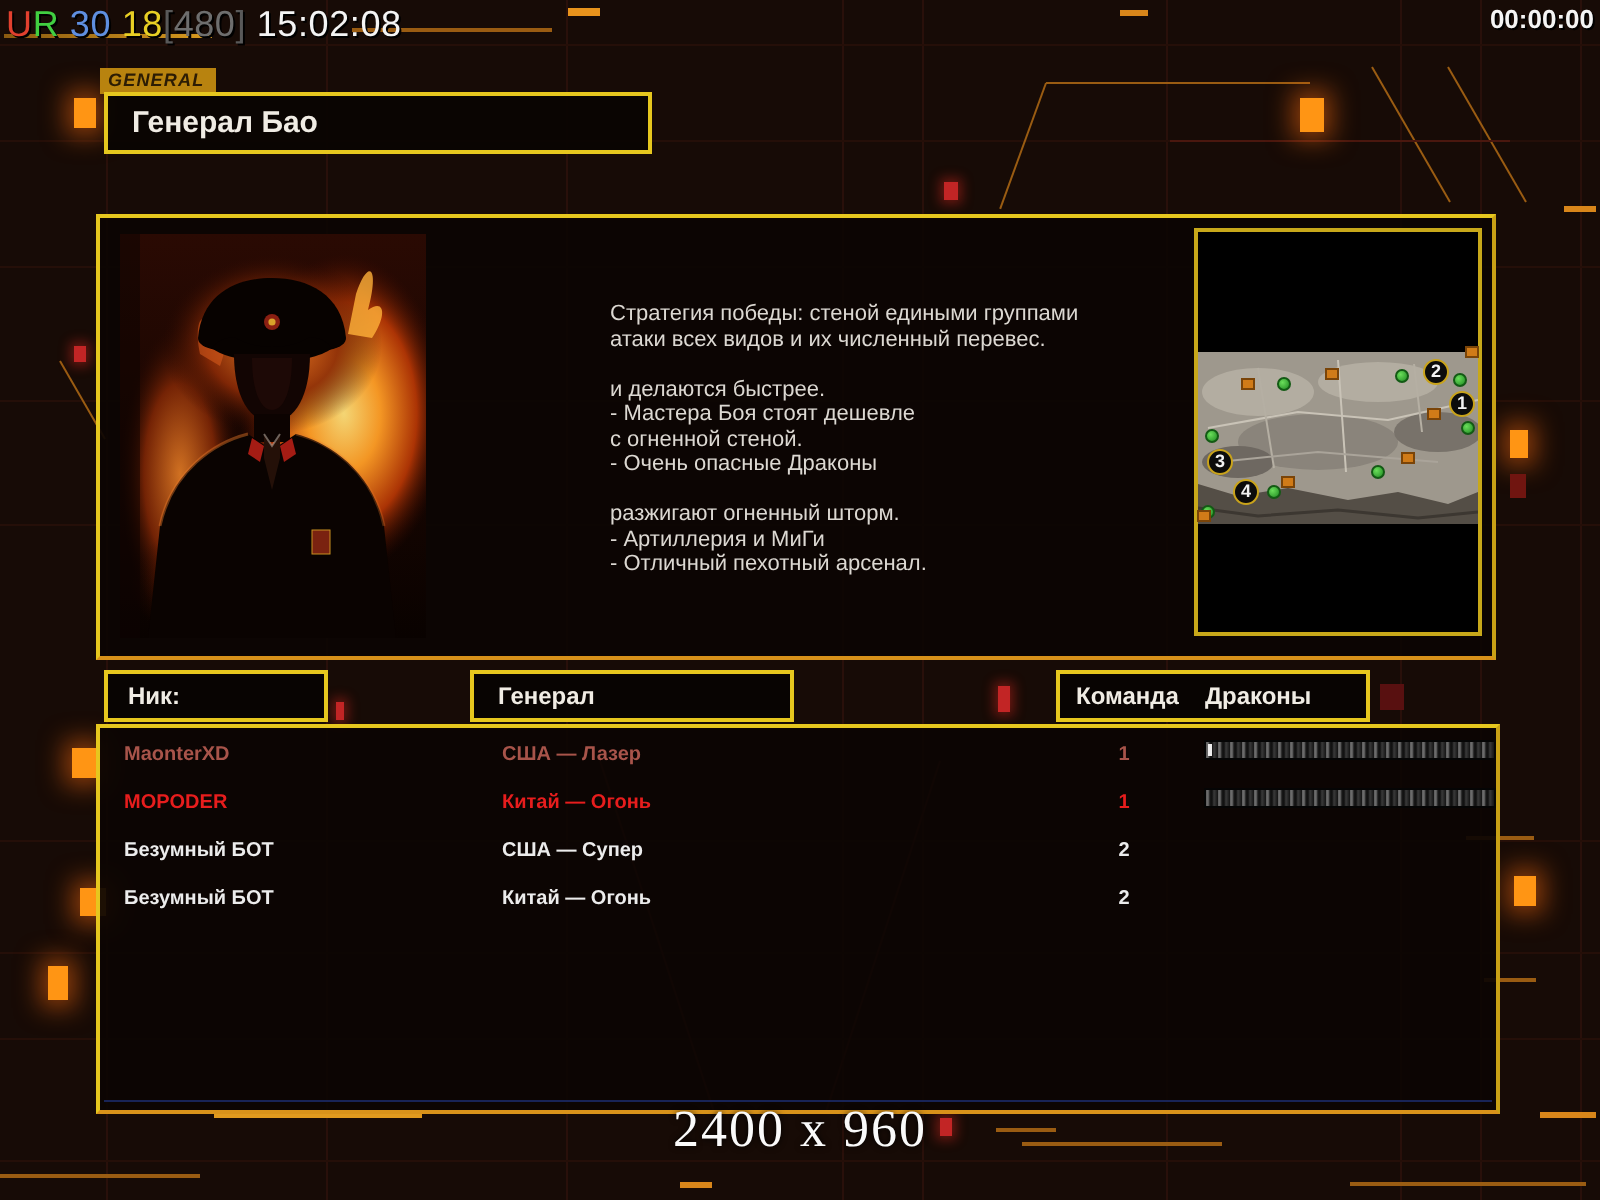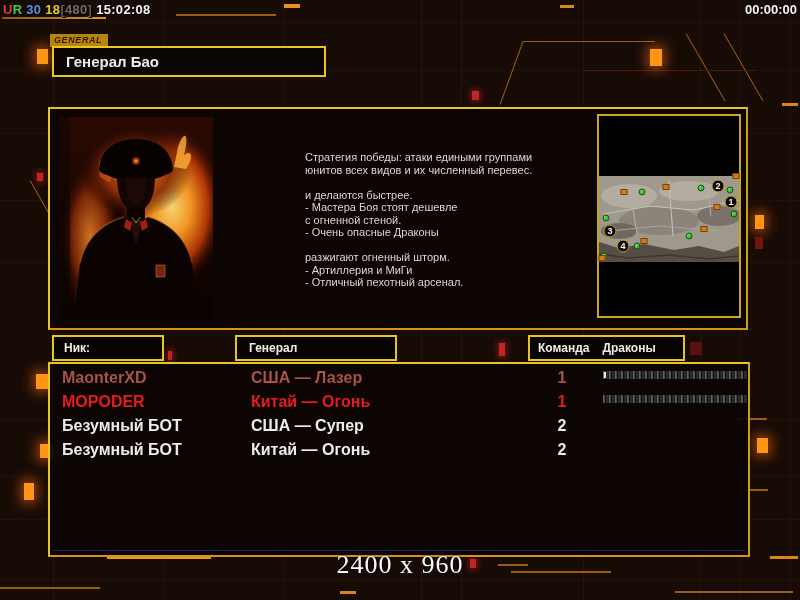--- a/index.html
+++ b/index.html
@@ -11,21 +11,21 @@
   }
   
   .dec { position:absolute; }
   .vln { width:1px; height:600px; background:#29100a; }
   .hln { width:800px; height:1px; background:#250f08; }
   .trace { height:1px; background:#9a5c12; transform-origin:left center; }
   .dim-trace { height:1px; background:#4a170e; transform-origin:left center; }
   .gsq { background:#ff9514; box-shadow:0 0 12px 4px rgba(255,110,15,.5); }
   .rsq { background:#c22525; box-shadow:0 0 6px 2px rgba(210,40,30,.45); }
   
-  .hud-left { position:absolute; left:3px; top:2px; font-size:13px; font-weight:bold;
+  .hud-left { position:absolute; left:3px; top:2px; font-size:18px; font-weight:normal;
     text-shadow:1px 1px 0 #000; letter-spacing:.3px; }
   .hud-right { position:absolute; right:3px; top:2px; font-size:13px; font-weight:bold;
     color:#f4f4f4; text-shadow:1px 1px 0 #000; }
   
   .gen-tab { position:absolute; left:50px; top:34px; width:58px; height:13px;
     background:#b8830f; color:#2c1c04; font-size:9px; font-weight:bold; font-style:italic;
     letter-spacing:.6px; line-height:13px; padding-left:4px; }
   .title-box { position:absolute; left:52px; top:46px; width:274px; height:31px;
     border:2px solid #e6c71e; background:rgba(10,5,2,.95);
     color:#f0ece4; font-size:15px; font-weight:bold; line-height:27px; padding-left:12px; }
@@ -51,21 +51,21 @@
   .map-struct { position:absolute; width:7px; height:6px;
     background:#d07b18; border:1px solid #7a4408; transform:translate(-50%,-50%); }
   
   .hdr { position:absolute; height:26px; border:2px solid #e6c71e; background:rgba(8,4,2,.96);
     color:#f0ece4; font-size:12px; font-weight:bold; line-height:22px; }
   .hdr-nick { left:52px; top:335px; width:112px; padding-left:10px; }
   .hdr-general { left:235px; top:335px; width:162px; padding-left:12px; }
   .hdr-teamprog { left:528px; top:335px; width:157px; padding-left:8px; }
   .hdr-teamprog span { margin-right:13px; }
   
-  .prow { position:absolute; left:0; width:100%; height:24px; font-size:16px; font-weight:bold;
+  .prow { position:absolute; left:0; width:100%; height:24px; font-size:10px; font-weight:bold;
     line-height:24px; }
   .pc { position:absolute; top:0; white-space:nowrap; }
   .p-nick { left:12px; }
   .p-gen { left:201px; }
   .p-team { left:500px; width:24px; text-align:center; }
   .p-bar { position:absolute; left:552px; top:4px; width:146px; height:10px;
     border:1px solid #050505;
     background:repeating-linear-gradient(90deg,#5c5c5c 0px,#707070 1px,#181818 2px,#101010 3px,#3a3a3a 4px,#141414 6px); }
   .p-bar .mk { position:absolute; left:1px; top:1px; width:2px; height:6px; background:#eee; }
   .blue-line { position:absolute; left:2px; right:2px; bottom:4px; height:1px;
@@ -181,22 +181,22 @@
       <path d="M20,146 C26,118 48,104 64,100" stroke="rgba(230,120,40,0.45)" stroke-width="1.5" fill="none"></path>
       <path d="M132,146 C126,118 104,104 88,100" stroke="rgba(230,120,40,0.3)" stroke-width="1.5" fill="none"></path>
       <path d="M66,102 L72,106 L70,114 L64,110 Z" fill="#a51c14"></path>
       <path d="M86,102 L80,106 L82,114 L88,110 Z" fill="#a51c14"></path>
       <path d="M72,100 L76,106 L80,100 L80,112 L76,128 L72,112 Z" fill="#241008"></path>
       <path d="M72,100 L76,106 L80,100" stroke="rgba(200,190,180,0.5)" stroke-width="1" fill="none"></path>
       <rect x="96" y="148" width="9" height="12" fill="#7a2210" stroke="#c89020" stroke-width="0.5"></rect>
     </svg>
 
     <div class="desc">
-        <div class="desc-line">Стратегия победы: атаки едиными группами</div>
-        <div class="desc-line">юнитов всех видов и их численный перевес.</div>
+        <div class="desc-line">Стратегия победы: стеной едиными группами</div>
+        <div class="desc-line">атаки всех видов и их численный перевес.</div>
         <div class="desc-line"></div>
         <div class="desc-line">и делаются быстрее.</div>
         <div class="desc-line">- Мастера Боя стоят дешевле</div>
         <div class="desc-line">с огненной стеной.</div>
         <div class="desc-line">- Очень опасные Драконы</div>
         <div class="desc-line"></div>
         <div class="desc-line">разжигают огненный шторм.</div>
         <div class="desc-line">- Артиллерия и МиГи</div>
         <div class="desc-line">- Отличный пехотный арсенал.</div>
       </div>

